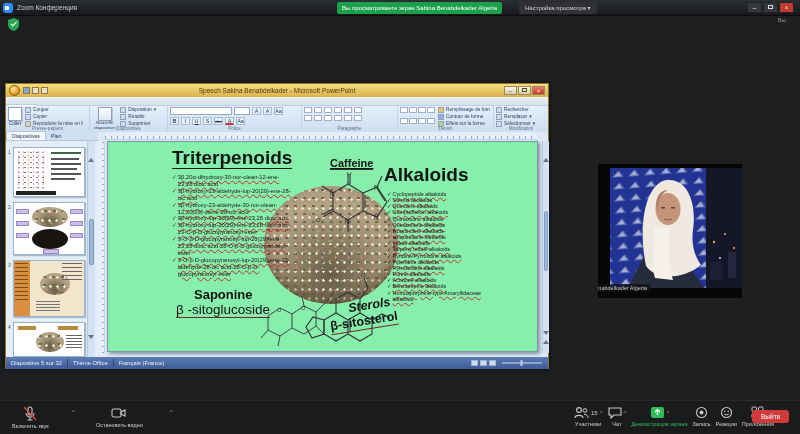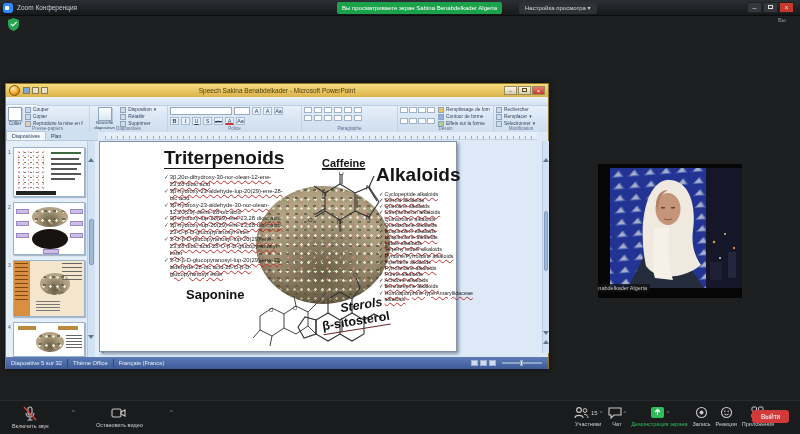--- a/index.html
+++ b/index.html
@@ -52,21 +52,21 @@
   .thumb{position:absolute;left:7px;width:72px;background:#fff;border:1px solid #9ab2cc;box-shadow:1px 1px 1px rgba(60,90,120,.35);}
   .tnum{position:absolute;left:-6px;top:1px;font-size:5px;color:#44556e;}
   .pane-scroll{left:81px;top:57px;width:8px;height:216px;background:#d3e2f2;border-left:1px solid #b6c9de;}
   .tri-up{width:0;height:0;border-left:3px solid transparent;border-right:3px solid transparent;border-bottom:4px solid #60758f;margin:2px auto;}
   .tri-dn{width:0;height:0;border-left:3px solid transparent;border-right:3px solid transparent;border-top:4px solid #60758f;margin:2px auto;}
   .vruler{left:92px;top:57px;width:7px;height:212px;background:#e6eef9;background-image:repeating-linear-gradient(0deg,#93a9c6 0 1px,transparent 1px 6px);background-size:40% 100%;background-position:right;background-repeat:no-repeat;border-right:1px solid #c2d3e8;}
   .hruler{left:99px;top:48px;width:432px;height:8px;background:#e6eef9;background-image:repeating-linear-gradient(90deg,#93a9c6 0 1px,transparent 1px 6px);background-size:100% 40%;background-position:bottom;background-repeat:no-repeat;border-bottom:1px solid #c2d3e8;}
   .vscroll{left:536px;top:57px;width:7px;height:212px;background:#d3e2f2;border-left:1px solid #b6c9de;}
 
   
-  .slide{left:93px;top:57px;width:358px;height:211px;background:#ffffff;border:1px solid #7f94ab;box-shadow:2px 2px 3px rgba(30,50,80,.45);}
+  .slide{left:101px;top:57px;width:431px;height:211px;background:#86efac;border:1px solid #7f94ab;box-shadow:2px 2px 3px rgba(30,50,80,.45);}
   .lichen{background-color:#b3a284;background-image:
     radial-gradient(#6f6a52 1.2px,transparent 1.4px),
     radial-gradient(#ece5d2 1.1px,transparent 1.3px),
     radial-gradient(#95a06e 1.5px,transparent 1.7px),
     radial-gradient(#c08a76 1.2px,transparent 1.4px),
     radial-gradient(circle at 50% 75%,rgba(40,35,20,.55),rgba(40,35,20,0) 60%);
     background-size:9px 8px,7px 9px,12px 10px,13px 11px,100% 100%;}
   .big-circle{left:156px;top:44px;width:134px;height:118px;border-radius:50%;box-shadow:inset 0 -6px 14px rgba(50,40,20,.5);}
   .tri-title{left:64px;top:5px;font-size:19px;font-weight:700;color:#151515;border-bottom:1.6px solid #1a1a1a;line-height:21px;}
   .alk-title{left:276px;top:22px;font-size:19px;font-weight:700;color:#151515;line-height:21px;}
@@ -464,20 +464,21 @@
             <span class="ck">✓</span>
             <span class="u">Benzazepine alkaloids</span>
           </div>
           <div class="li">
             <span class="ck">✓</span>
             <span class="u">Homoaporphine-type Amaryllidaceae alkaloids</span>
           </div>
         </div>
 
       <span class="abs sap-title">Saponine</span>
+      <span class="abs sap-comp">β -sitoglucoside</span>
 
       <svg class="abs" style="left:148px;top:146px" width="78" height="62" viewBox="0 0 78 62">
         <g stroke="#444" stroke-width="1" fill="none">
           <path d="M12,28 L24,20 L36,26 L36,40 L24,48 L12,42 Z"></path>
           <path d="M36,26 L48,18 L60,24 L60,38 L48,46 L36,40"></path>
           <path d="M12,42 L5,50 M24,48 L22,58 M60,38 L68,46"></path>
           <path d="M60,24 L72,12 L78,4"></path>
           <path d="M48,18 L46,8"></path>
         </g>
         <g font-size="5.5" fill="#333">

